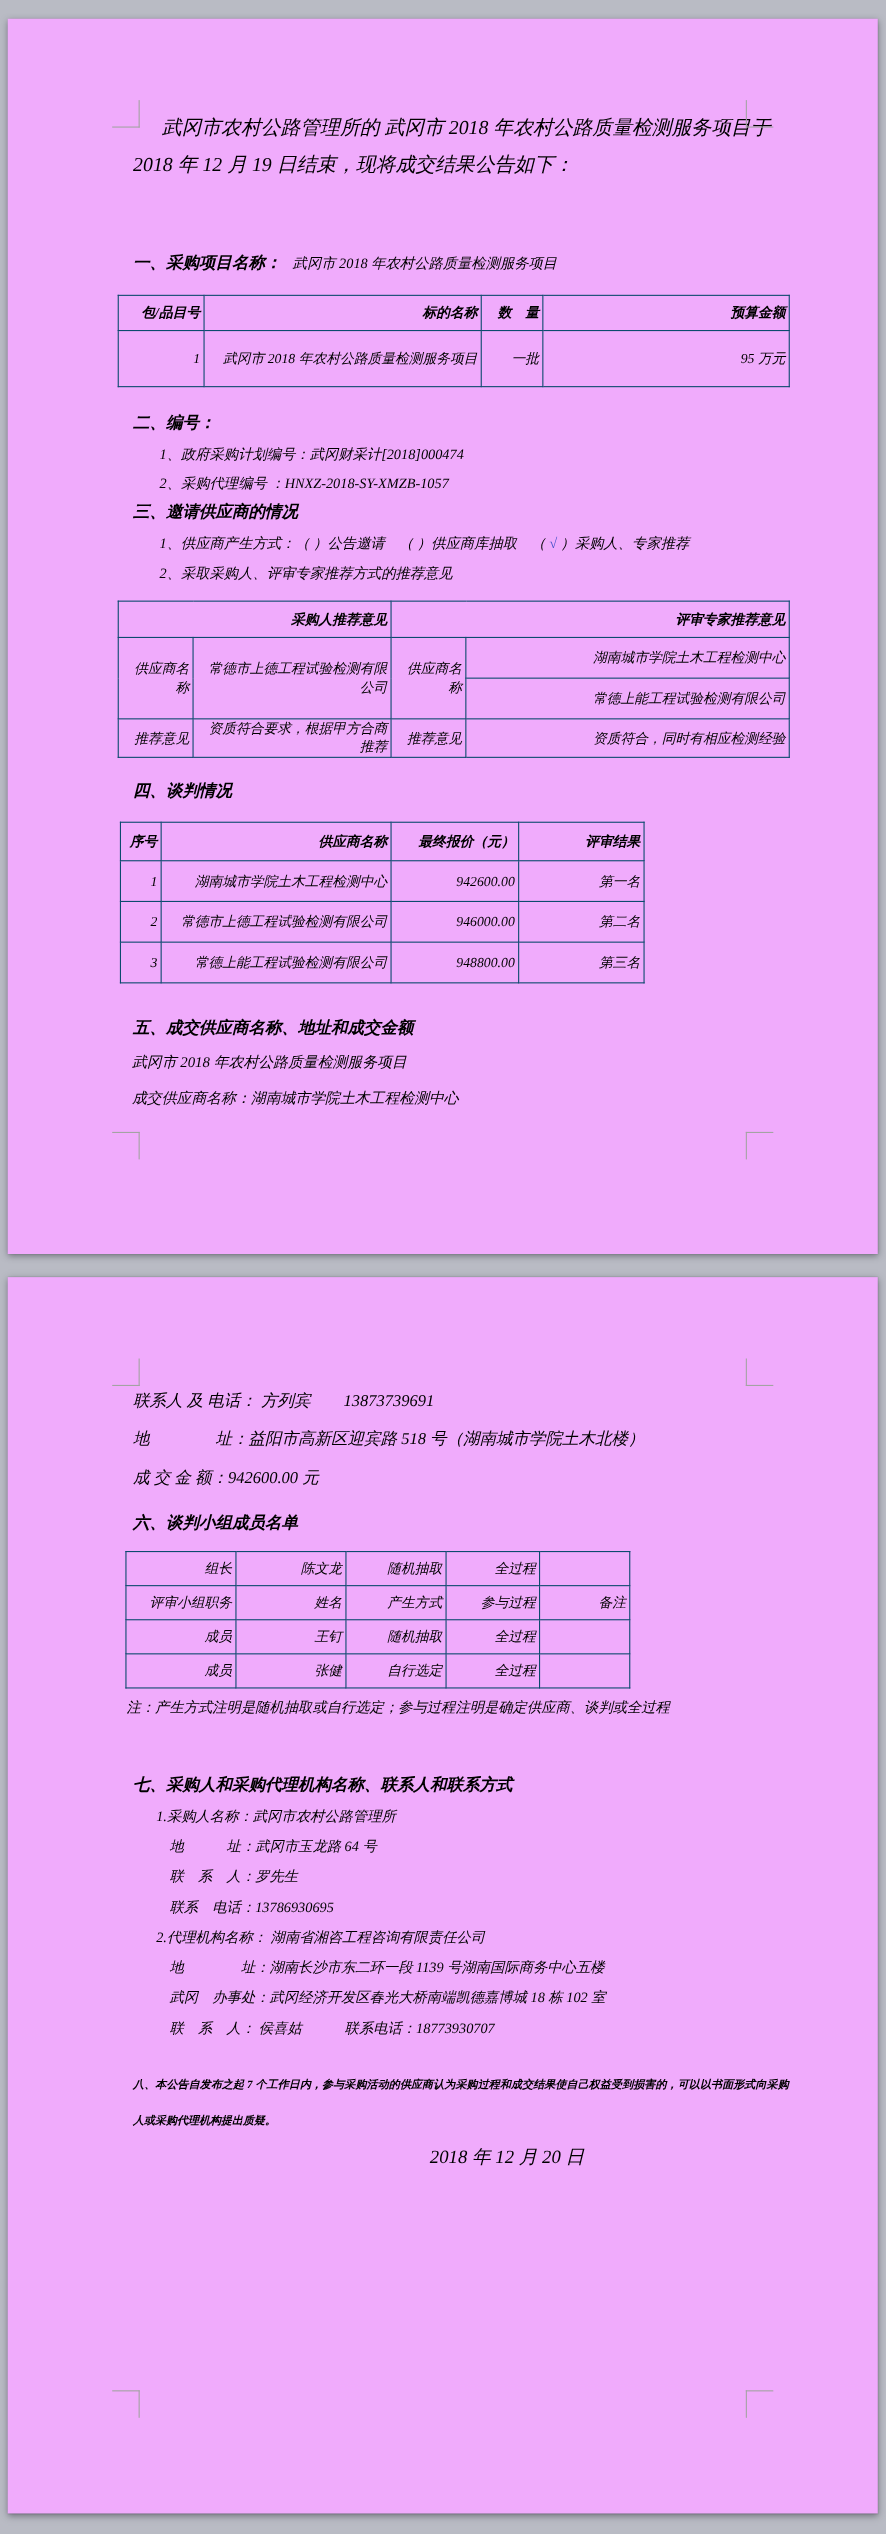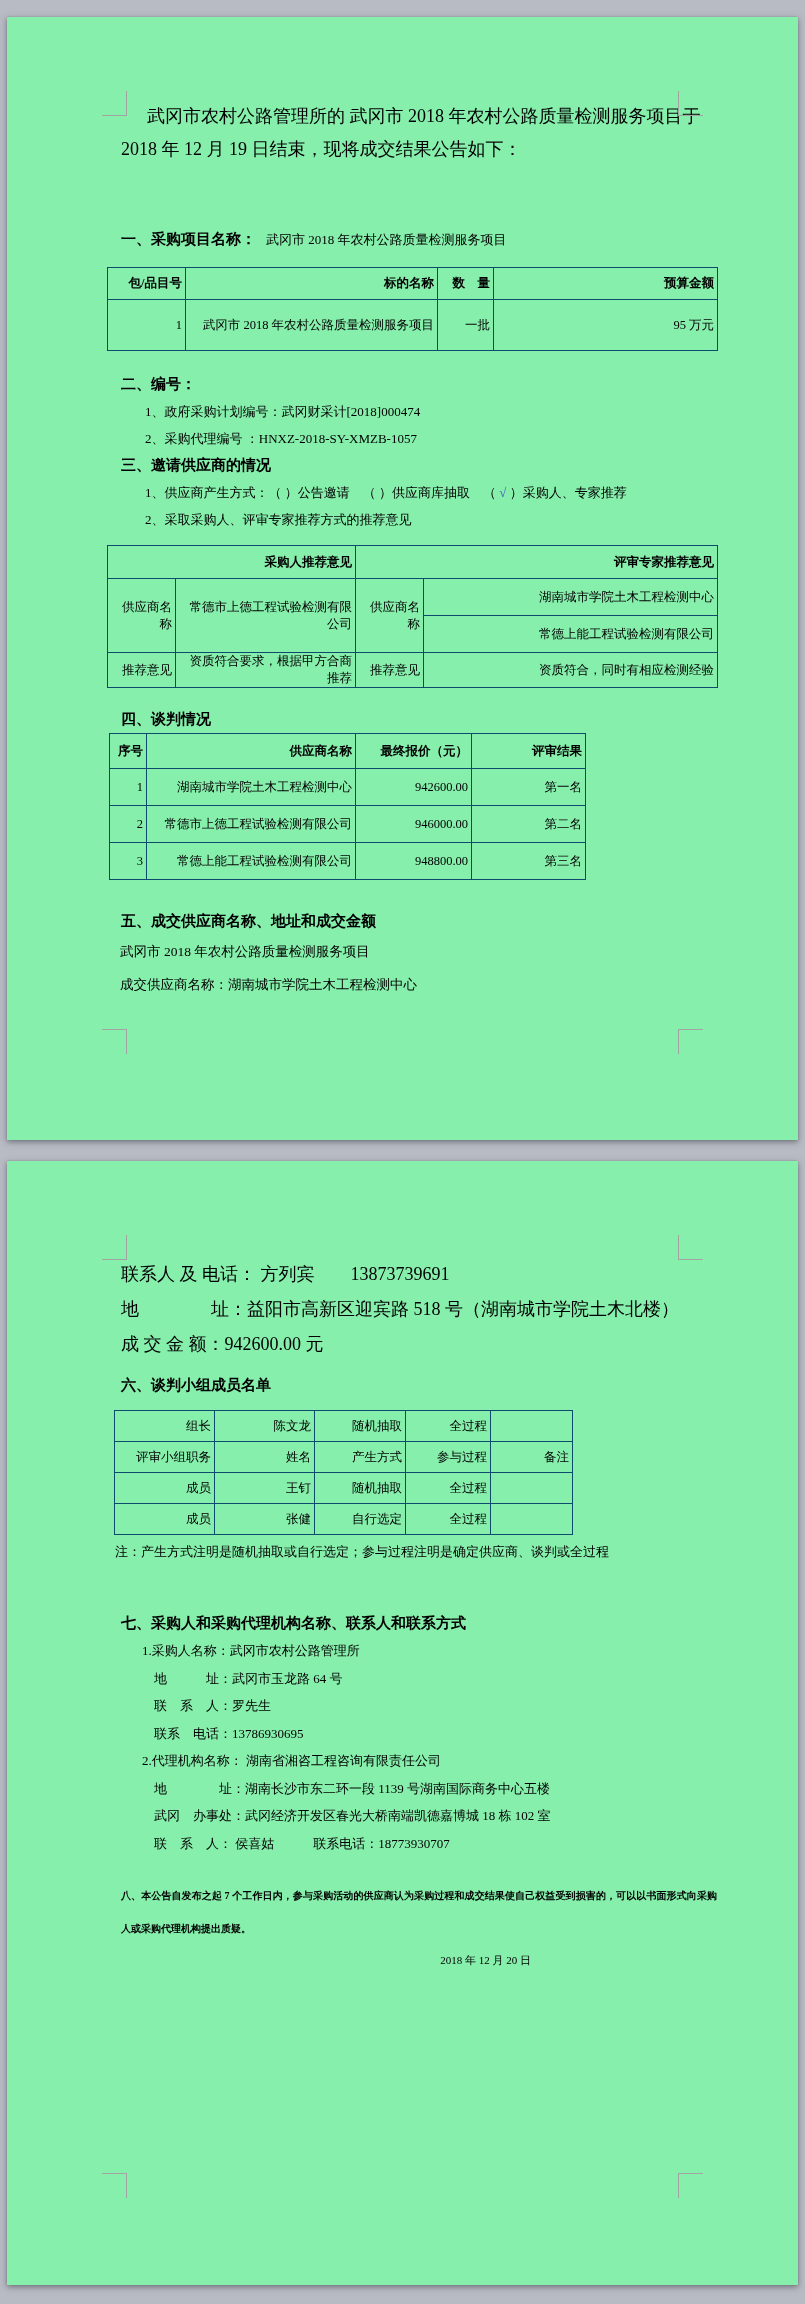--- a/index.html
+++ b/index.html
@@ -7,22 +7,23 @@
     width:805px;height:2304px;
     background:#b9bbc4;
     font-family:"Liberation Serif","DejaVu Serif",serif;
     color:#000;
     -webkit-font-smoothing:none;
   }
   .page{
     position:relative;
     width:791px;
     margin:0 auto;
-    background:#86efac;
+    background:#f0abfc;
     box-shadow:0 2px 6px rgba(50,52,62,.55),0 0 1px #8d8f97;
+    font-style:italic;
   }
   .page-1{margin-top:17px;height:1123px;}
   .page-2{margin-top:21px;height:1124px;}
   .inner{padding:0 95px 0 100px;}
 
   
   .mark{position:absolute;width:24px;height:24px;}
   .m-tl{left:95px;top:74px;border-right:1px solid #a3a3a3;border-bottom:1px solid #a3a3a3;}
   .m-tr{left:671px;top:74px;border-left:1px solid #a3a3a3;border-bottom:1px solid #a3a3a3;}
   .m-bl{left:95px;top:1012px;border-right:1px solid #a3a3a3;border-top:1px solid #a3a3a3;}
@@ -41,40 +42,40 @@
   .sp-s7{margin-top:46px;}
 
   .item{font-size:13px;margin-left:38px;line-height:27px;}
   .check{color:#4250c8;font-weight:bold;}
 
   table.t{border-collapse:collapse;table-layout:fixed;}
   table.t td{border:1px solid #0c4a6e;text-align:right;vertical-align:middle;font-size:12.5px;padding:0 3px;overflow:hidden;}
   table.t td.hd{font-weight:bold;}
   .t1{margin-top:14px;width:610px;}
   .t2{margin-top:12px;width:610px;}
-  .t3{margin-left:2px;width:476px;}
+  .t3{margin-top:13px;margin-left:2px;width:476px;}
   .t4{margin-top:11px;margin-left:7px;width:458px;}
   tr.h31 td{height:31px;}
   tr.h50 td{height:50px;}
   tr.h32 td{height:32px;}
   tr.h36 td{height:36px;}
   tr.h34 td{height:34px;}
   tr.h30 td{height:30px;}
 
   .s5-line{font-size:13.5px;margin-left:13px;line-height:33px;}
 
-  .p2-line{font-size:18px;margin-left:14px;line-height:27px;}
+  .p2-line{font-size:15px;margin-left:14px;line-height:27px;}
   .contact{padding-top:100px;}
   .gap8{margin-top:8px;}
   .note{font-size:13px;margin-left:8px;margin-top:5px;line-height:24px;}
   .s7-line{font-size:13px;line-height:27.5px;}
   .lvl1{margin-left:35px;}
   .lvl2{margin-left:47px;}
   .s8{margin-top:22px;font-size:10px;font-weight:bold;line-height:33px;margin-left:14px;width:596px;text-align:justify;}
-  .date{font-size:11px;text-align:right;padding-right:172px;line-height:27px;margin-top:2px;}
+  .date{font-size:17px;text-align:right;padding-right:172px;line-height:27px;margin-top:2px;}
 </style>
 </head>
 <body>
 
 <div class="page page-1">
   <div class="mark m-tl"></div>
   <div class="mark m-tr"></div>
   <div class="mark m-bl"></div>
   <div class="mark m-br"></div>
 

